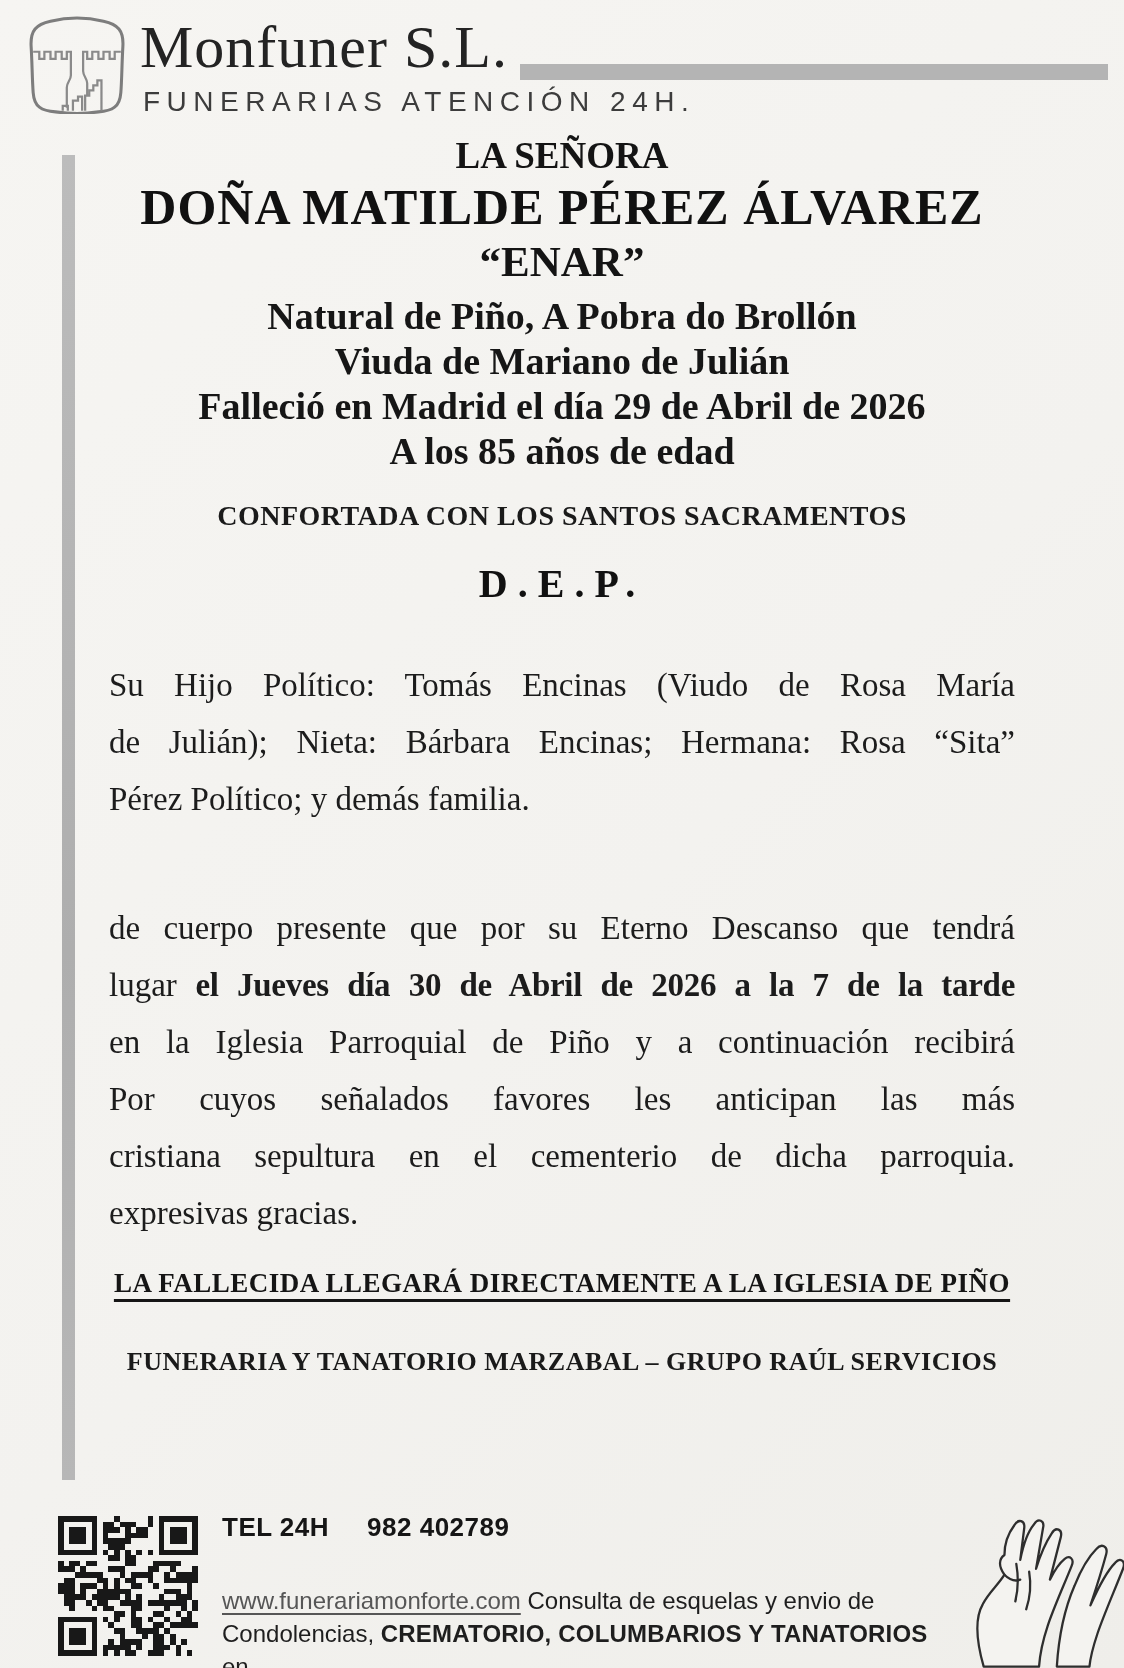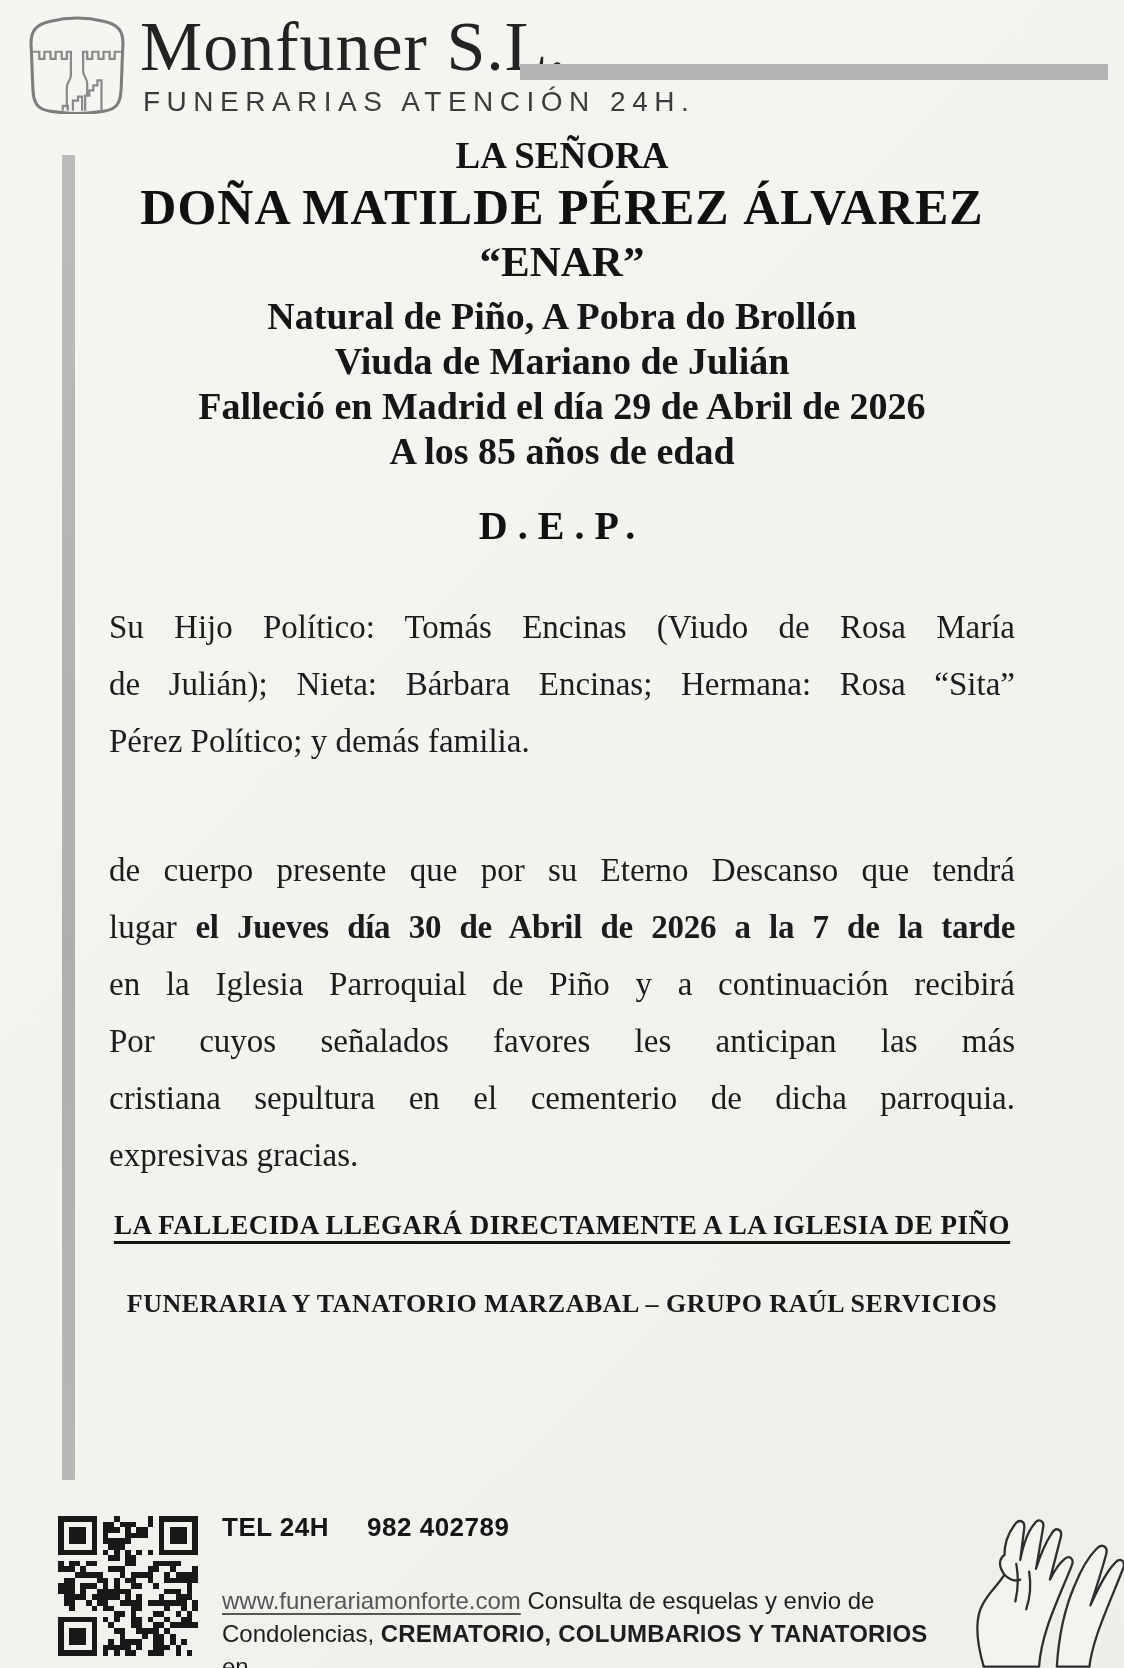--- a/index.html
+++ b/index.html
@@ -10,21 +10,21 @@
     margin:0 auto;
     background:linear-gradient(135deg,#f6f5f2 0%,#f3f2ef 55%,#efeeea 100%);
     overflow:hidden;
     font-family:"Liberation Serif","DejaVu Serif",serif;
     color:#1b1b1b;
   }
   
   .logo{position:absolute;left:24px;top:16px;width:106px;height:98px;}
   .brand{
     position:absolute;left:140px;top:16px;
-    font-size:70px;line-height:62px;color:#232323;
+    font-size:60px;line-height:62px;color:#232323;
     font-family:"Liberation Serif","DejaVu Serif",serif;
     letter-spacing:1px;
   }
   .tagline{
     position:absolute;left:143px;top:86px;
     font-family:"Liberation Sans","DejaVu Sans",sans-serif;
     font-size:28px;color:#3c3c3c;letter-spacing:6.5px;
   }
   .hbar{position:absolute;left:520px;top:64px;width:588px;height:16px;background:#b4b4b4;}
   .vbar{position:absolute;left:62px;top:155px;width:13px;height:1325px;
@@ -86,20 +86,21 @@
   <div class="main">
     <div class="honorific">LA SEÑORA</div>
     <div class="name">DOÑA MATILDE PÉREZ ÁLVAREZ</div>
     <div class="nickname">“ENAR”</div>
     <div class="vitals">
       <div>Natural de Piño, A Pobra do Brollón</div>
       <div>Viuda de Mariano de Julián</div>
       <div>Falleció en Madrid el día 29 de Abril de 2026</div>
       <div>A los 85 años de edad</div>
     </div>
+    <div class="sacraments">CONFORTADA CON LOS SANTOS SACRAMENTOS</div>
     <div class="dep">D.E.P.</div>
 
     <div class="para family">
         <div class="pline just"><span>Su Hijo Político: Tomás Encinas (Viudo de Rosa María</span></div>
         <div class="pline just"><span>de Julián); Nieta: Bárbara Encinas; Hermana: Rosa “Sita”</span></div>
         <div class="pline"><span>Pérez Político; y demás familia.</span></div>
       </div>
     <div class="para funeral">
         <div class="pline just"><span>de cuerpo presente que por su Eterno Descanso que tendrá</span></div>
         <div class="pline just"><span>lugar </span><b>el Jueves día 30 de Abril de 2026 a la 7 de la tarde</b></div>

